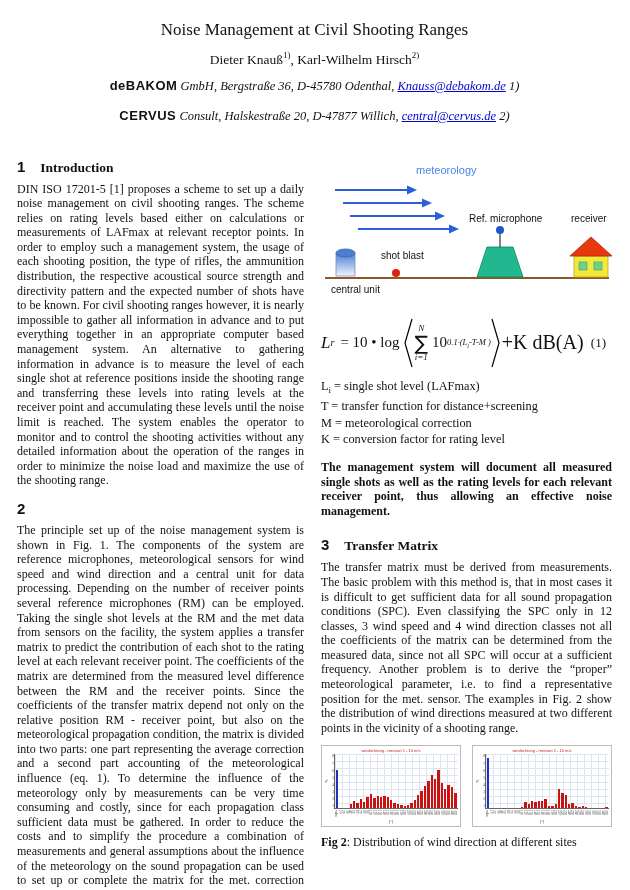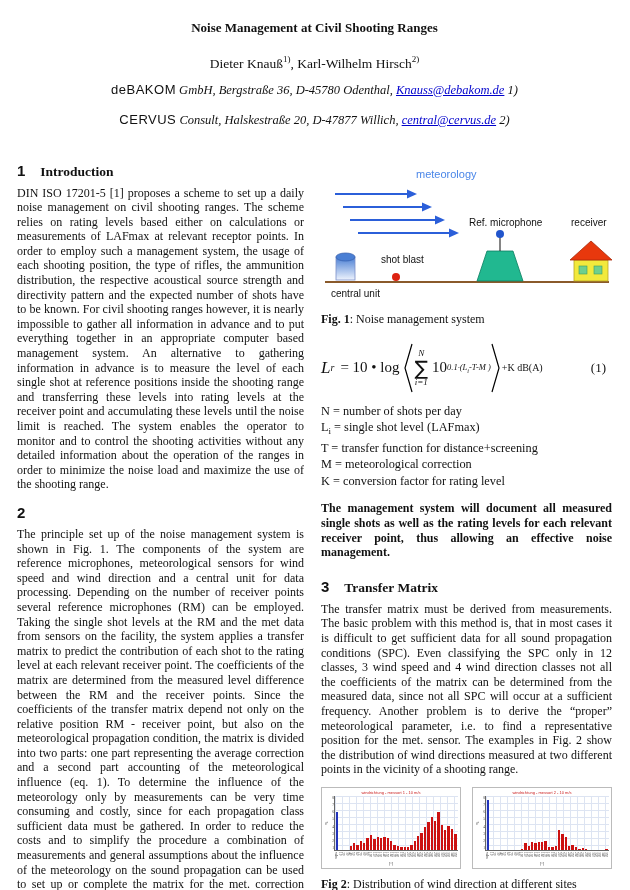--- a/index.html
+++ b/index.html
@@ -1,26 +1,26 @@
 <!DOCTYPE html>
 <html><head>
 <meta charset="utf-8">
 <style>
   html,body{margin:0;padding:0;background:#ffffff;}
   body{width:630px;height:890px;overflow:hidden;font-family:"Liberation Serif",serif;color:#111;}
   .page{padding:12px 18px 0 17px;}
 
   
   .hdr{text-align:center;}
-  .title{font-size:13px;font-weight:bold;margin:8px 0 18px 0;}
+  .title{font-size:17px;font-weight:normal;margin:8px 0 10px 0;}
   .authors{font-size:13.5px;margin-bottom:10px;}
   sup.small{font-size:9px;}
   .affil{font-size:12.5px;font-style:italic;margin-bottom:4px;}
   .affil.second{margin-top:14px;}
-  .brand{font-family:"Liberation Sans",sans-serif;font-style:normal;font-weight:normal;font-size:13px;letter-spacing:.5px;}
+  .brand{font-family:"Liberation Sans",sans-serif;font-style:normal;font-weight:bold;font-size:13px;letter-spacing:.5px;}
   a.email{color:#0000cc;text-decoration:underline;}
 
   
   .cols{display:flex;gap:17px;margin-top:34px;}
   .col-l{width:290px;}
   .col-r{width:291px;}
 
   .sec-head{display:flex;align-items:baseline;gap:15px;font-weight:bold;margin:10px 0 6px 0;}
   .sec-head:first-child{margin-top:0;}
   .sec-num{font-family:"Liberation Sans",sans-serif;font-size:15px;}
@@ -35,21 +35,21 @@
   
   .eq-row{display:flex;align-items:center;margin:16px 0 10px 0;font-size:15px;}
   .eq-var{font-style:italic;font-size:17px;}
   .eq-sub{font-size:10px;font-style:italic;vertical-align:sub;}
   .eq-lead{margin:0 4px 0 6px;font-size:15px;}
   .sum-stack{display:flex;flex-direction:column;align-items:center;line-height:1;margin:0 2px;}
   .sum-top,.sum-bot{font-size:9px;font-style:italic;}
   .sum-sym{font-family:"DejaVu Sans",sans-serif;font-size:20px;line-height:20px;}
   .eq-base{font-size:15px;margin-left:2px;}
   .eq-exp{font-size:8.5px;font-style:italic;vertical-align:super;}
-  .eq-tail{font-size:10px;margin-left:2px;}
+  .eq-tail{font-size:20px;margin-left:2px;}
   .eq-num{margin-left:auto;margin-right:6px;font-size:13px;}
 
   .defs{font-size:12.3px;line-height:16.5px;margin-bottom:12px;}
   .def-sub{font-size:9px;vertical-align:sub;}
 
   .mgmt{margin:4px 0 14px 0;font-weight:bold;}
 
   
   .charts-row{display:flex;gap:11px;margin-top:10px;}
   .chart{width:140px;background:#fff;border:1px solid #bbb;padding:2px 2px 1px 2px;box-sizing:border-box;}
@@ -130,21 +130,20 @@
           </g>
           <text x="148" y="62" font-size="10" fill="#111">Ref. microphone</text>
           <g>
             <rect x="253" y="96" width="34" height="21" fill="#f2e93c" stroke="#b8a325" stroke-width="0.8"></rect>
             <polygon points="249,96 291,96 270,77" fill="#e8380d" stroke="#a8280a" stroke-width="0.8"></polygon>
             <rect x="258" y="102" width="8" height="8" fill="#6fcf8e" stroke="#3f9f5e" stroke-width="0.6"></rect>
             <rect x="273" y="102" width="8" height="8" fill="#6fcf8e" stroke="#3f9f5e" stroke-width="0.6"></rect>
           </g>
           <text x="250" y="62" font-size="10" fill="#111">receiver</text>
         </svg>
-        <div class="fig-caption"><b>Fig. 1</b><span>: Noise management system</span></div>
       </div>
 
       <div class="eq-row">
         <span class="eq-var">L</span>
           <span class="eq-sub">r</span>
         <span class="eq-lead">= 10 • log</span>
         <svg width="9" height="50">
             <path d="M8,1 L1,25 L8,49" stroke="#000" stroke-width="1.2" fill="none"></path>
           </svg>
         <span class="sum-stack">
@@ -155,21 +154,20 @@
         <span class="eq-base">10</span>
         <span class="eq-exp"><span>0.1·(L</span><span style="font-size:6px;vertical-align:sub;">i</span><span>-T-M )</span></span>
         <svg width="9" height="50">
             <path d="M1,1 L8,25 L1,49" stroke="#000" stroke-width="1.2" fill="none"></path>
           </svg>
         <span class="eq-tail">+K dB(A)</span>
         <span class="eq-num">(1)</span>
       </div>
 
       <div class="defs">
-          <div><span>N</span><span> = number of shots per day</span></div>
           <div><span>L</span><span class="def-sub">i</span><span> = single shot level (LAFmax)</span></div>
           <div><span>T</span><span> = transfer function for distance+screening</span></div>
           <div><span>M</span><span> = meteorological correction</span></div>
           <div><span>K</span><span> = conversion factor for rating level</span></div>
         </div>
 
       <div class="body-text mgmt">The management system will document all measured single shots as well as the rating levels for each relevant receiver point, thus allowing an effective noise management.</div>
 
       <div class="sec-head" style="margin-top:18px;">
         <span class="sec-num">3</span>

